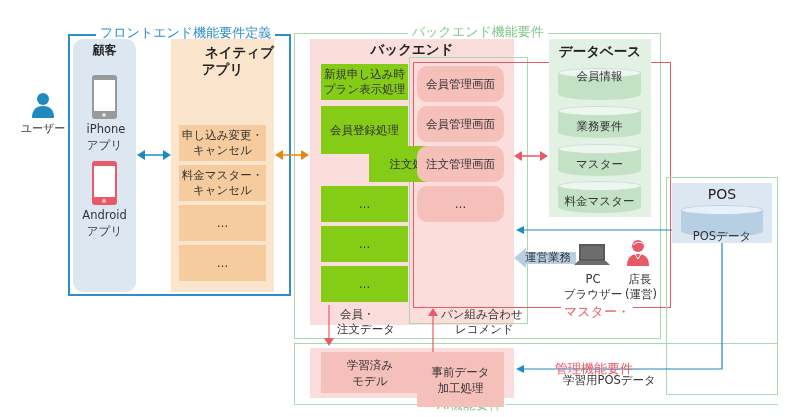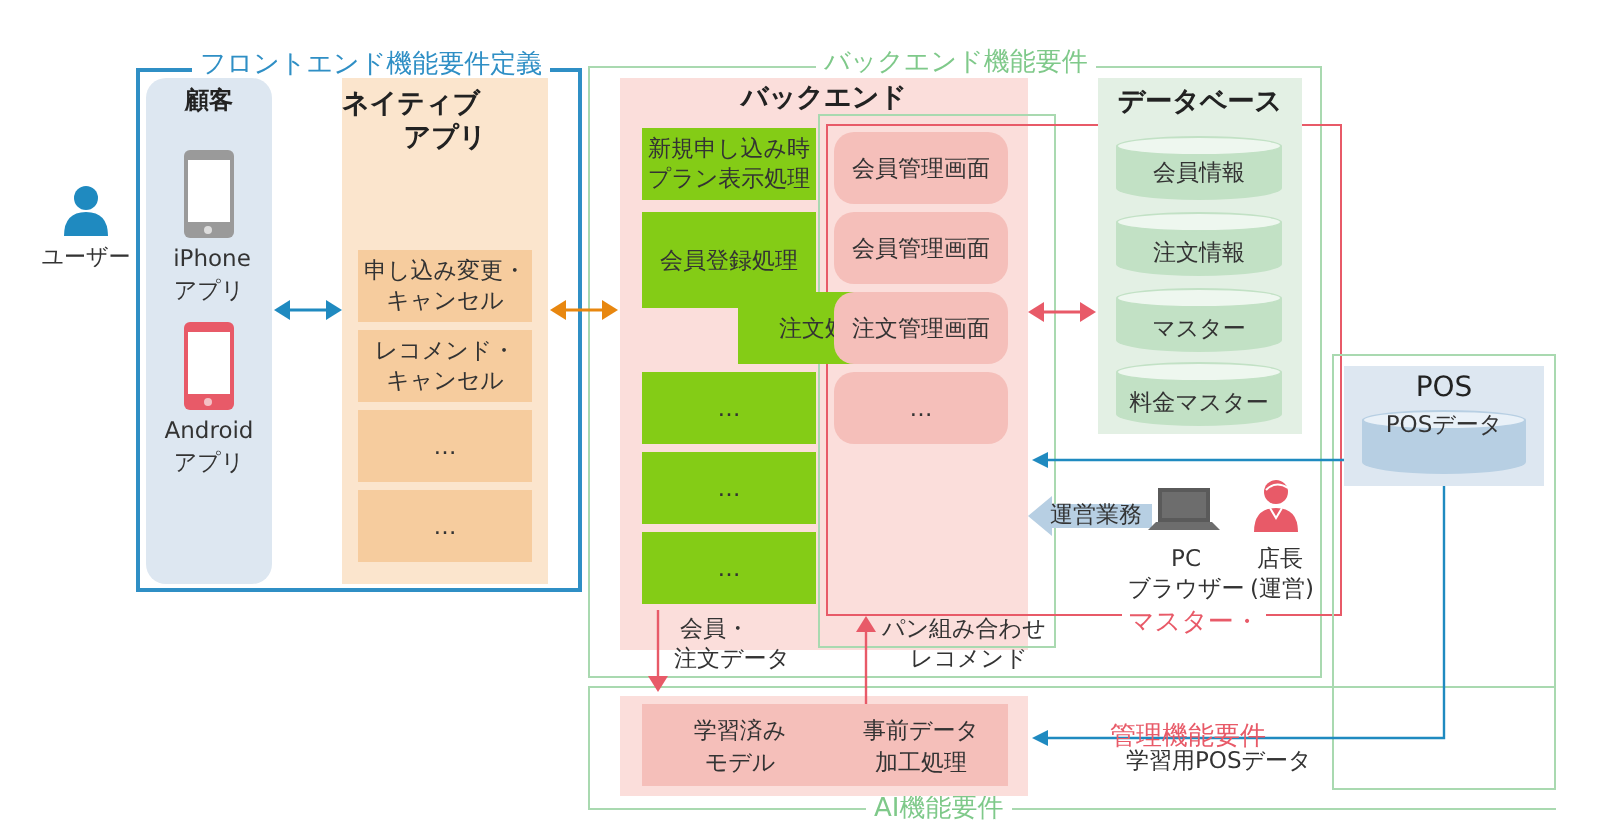--- a/index.html
+++ b/index.html
@@ -62,32 +62,32 @@
 
   <div style="position:absolute; left:19px; top:122px; width:25px; height:44px; border-radius:3px; background:#e85a68;">
     <div style="position:absolute; left:2px; top:5px; width:21px; height:31px; background:#fff;"></div>
     <div style="position:absolute; left:10px; top:38px; width:4px; height:4px; border-radius:50%; background:#f4c0c5;"></div>
   </div>
   <div class="small" style="position:absolute; top:169px; width:63px; text-align:center;">Android</div>
   <div class="small" style="position:absolute; top:185px; width:63px; text-align:center;">アプリ</div>
 </div>
 
 <div class="abs panel-native" style="left:171px; top:39px; width:103px; height:253px;">
-  <div class="title" style="position:absolute; top:5px; width:103px; text-align:left;">ネイティブ</div>
+  <div class="title" style="position:absolute; top:5px; width:103px; text-align:right;">ネイティブ</div>
   <div class="title" style="position:absolute; top:22px; width:103px; text-align:center;">アプリ</div>
 
   <div class="abs native-item center" style="left:8px; top:86px; width:87px; height:36px;">
     <div>
         <div>申し込み変更・</div>
         <div>キャンセル</div>
       </div>
   </div>
   <div class="abs native-item center" style="left:8px; top:126px; width:87px; height:36px;">
     <div>
-        <div>レコメンド・</div>
+        <div>料金マスター・</div>
         <div>キャンセル</div>
       </div>
   </div>
   <div class="abs native-item center" style="left:8px; top:166px; width:87px; height:36px;">
     <div>…</div>
   </div>
   <div class="abs native-item center" style="left:8px; top:206px; width:87px; height:36px;">
     <div>…</div>
   </div>
 </div>
@@ -137,58 +137,58 @@
 <div class="abs mgmt-item center" style="left:417px; top:186px; width:87px; height:36px;">
   <div>…</div>
 </div>
 
 <div class="abs panel-db" style="left:549px; top:39px; width:102px; height:178px;">
   <div class="title" style="position:absolute; top:4px; width:102px; text-align:center;">データベース</div>
 </div>
 <div class="db-cyl" style="left:558px; top:68px; width:83px; height:32px;">
   <div class="body" style="top:5px;"></div>
     <div class="top"></div>
-  <div class="lbl" style="top:11px;">会員情報</div>
+  <div class="lbl" style="top:1px;">会員情報</div>
 </div>
 <div class="db-cyl" style="left:558px; top:106px; width:83px; height:32px;">
   <div class="body" style="top:5px;"></div>
     <div class="top"></div>
-  <div class="lbl" style="top:13px;">注文情報</div>
+  <div class="lbl" style="top:13px;">業務要件</div>
 </div>
 <div class="db-cyl" style="left:558px; top:144px; width:83px; height:32px;">
   <div class="body" style="top:5px;"></div>
     <div class="top"></div>
   <div class="lbl" style="top:13px;">マスター</div>
 </div>
 <div class="db-cyl" style="left:558px; top:181px; width:83px; height:32px;">
   <div class="body" style="top:5px;"></div>
     <div class="top"></div>
   <div class="lbl" style="top:13px;">料金マスター</div>
 </div>
 
 <div class="frame green-frame" style="left:666px; top:177px; width:112px; height:218px;"></div>
 <div class="abs panel-pos" style="left:672px; top:183px; width:100px; height:60px;">
   <div class="title" style="position:absolute; top:3px; width:100px; text-align:center; font-weight:normal; font-size:14px;">POS</div>
 </div>
 <div class="db-cyl pos-cyl" style="left:681px; top:205px; width:82px; height:32px;">
   <div class="body" style="top:5px;"></div>
     <div class="top"></div>
-  <div class="lbl" style="top:0;">POSデータ</div>
+  <div class="lbl" style="top:24px;">POSデータ</div>
 </div>
 
 <div class="frame green-frame" style="left:294px; top:343px; width:484px; height:62px; border-right:none;"></div>
 <div class="frame-label" style="left:433px; top:398px; color:#7fc98a; font-size:13px;">AI機能要件</div>
 <div class="abs panel-ai" style="left:310px; top:348px; width:204px; height:50px;"></div>
 <div class="abs ai-item center" style="left:321px; top:352px; width:98px; height:41px;">
   <div>
       <div>学習済み</div>
       <div>モデル</div>
     </div>
 </div>
-<div class="abs ai-item center" style="left:417px; top:352px; width:87px; height:41px;">
+<div class="abs ai-item center" style="left:417px; top:352px; width:87px; height:55px;">
   <div>
       <div>事前データ</div>
       <div>加工処理</div>
     </div>
 </div>
 
 <svg class="abs" width="800" height="417" style="left:0; top:0; pointer-events:none;">
 
   <g>
     <line x1="143" y1="155" x2="165" y2="155" stroke="#1f8ac0" stroke-width="1.5"></line>

